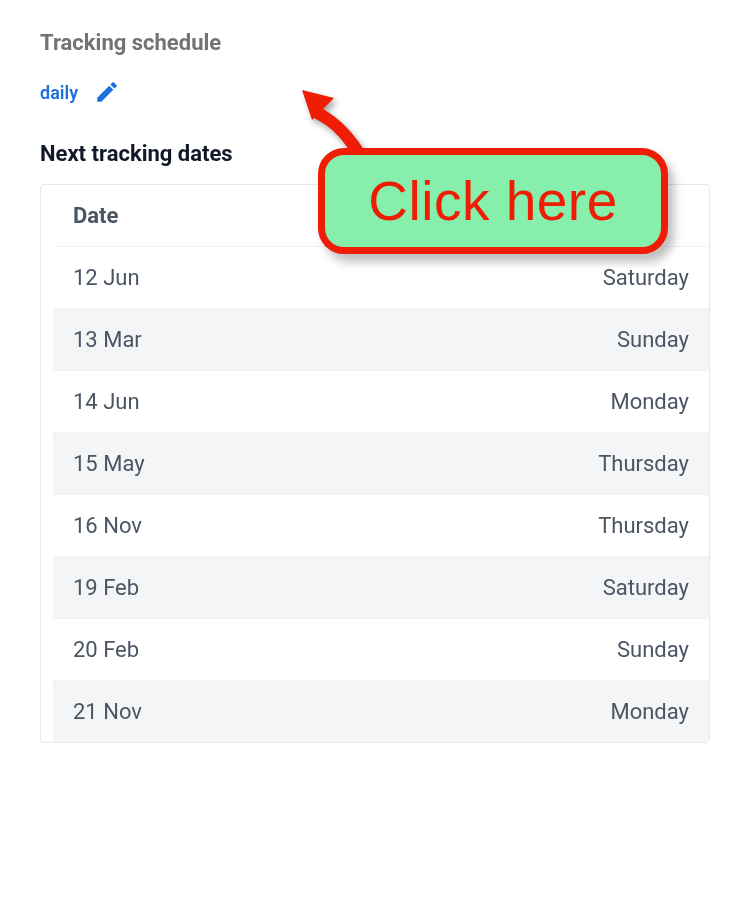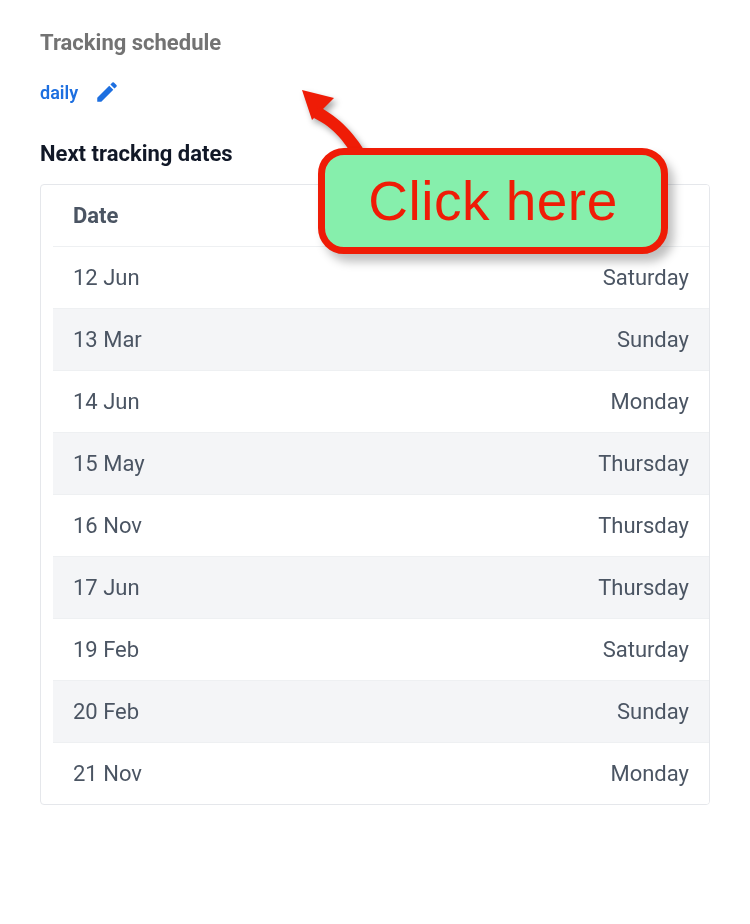--- a/index.html
+++ b/index.html
@@ -144,24 +144,20 @@
       </div>
       <div class="tr">
         <span class="td-date">15 May</span>
         <span class="td-day">Thursday</span>
       </div>
       <div class="tr">
         <span class="td-date">16 Nov</span>
         <span class="td-day">Thursday</span>
       </div>
       <div class="tr">
-        <span class="td-date">17 Jun</span>
-        <span class="td-day">Thursday</span>
-      </div>
-      <div class="tr">
         <span class="td-date">19 Feb</span>
         <span class="td-day">Saturday</span>
       </div>
       <div class="tr">
         <span class="td-date">20 Feb</span>
         <span class="td-day">Sunday</span>
       </div>
       <div class="tr">
         <span class="td-date">21 Nov</span>
         <span class="td-day">Monday</span>

